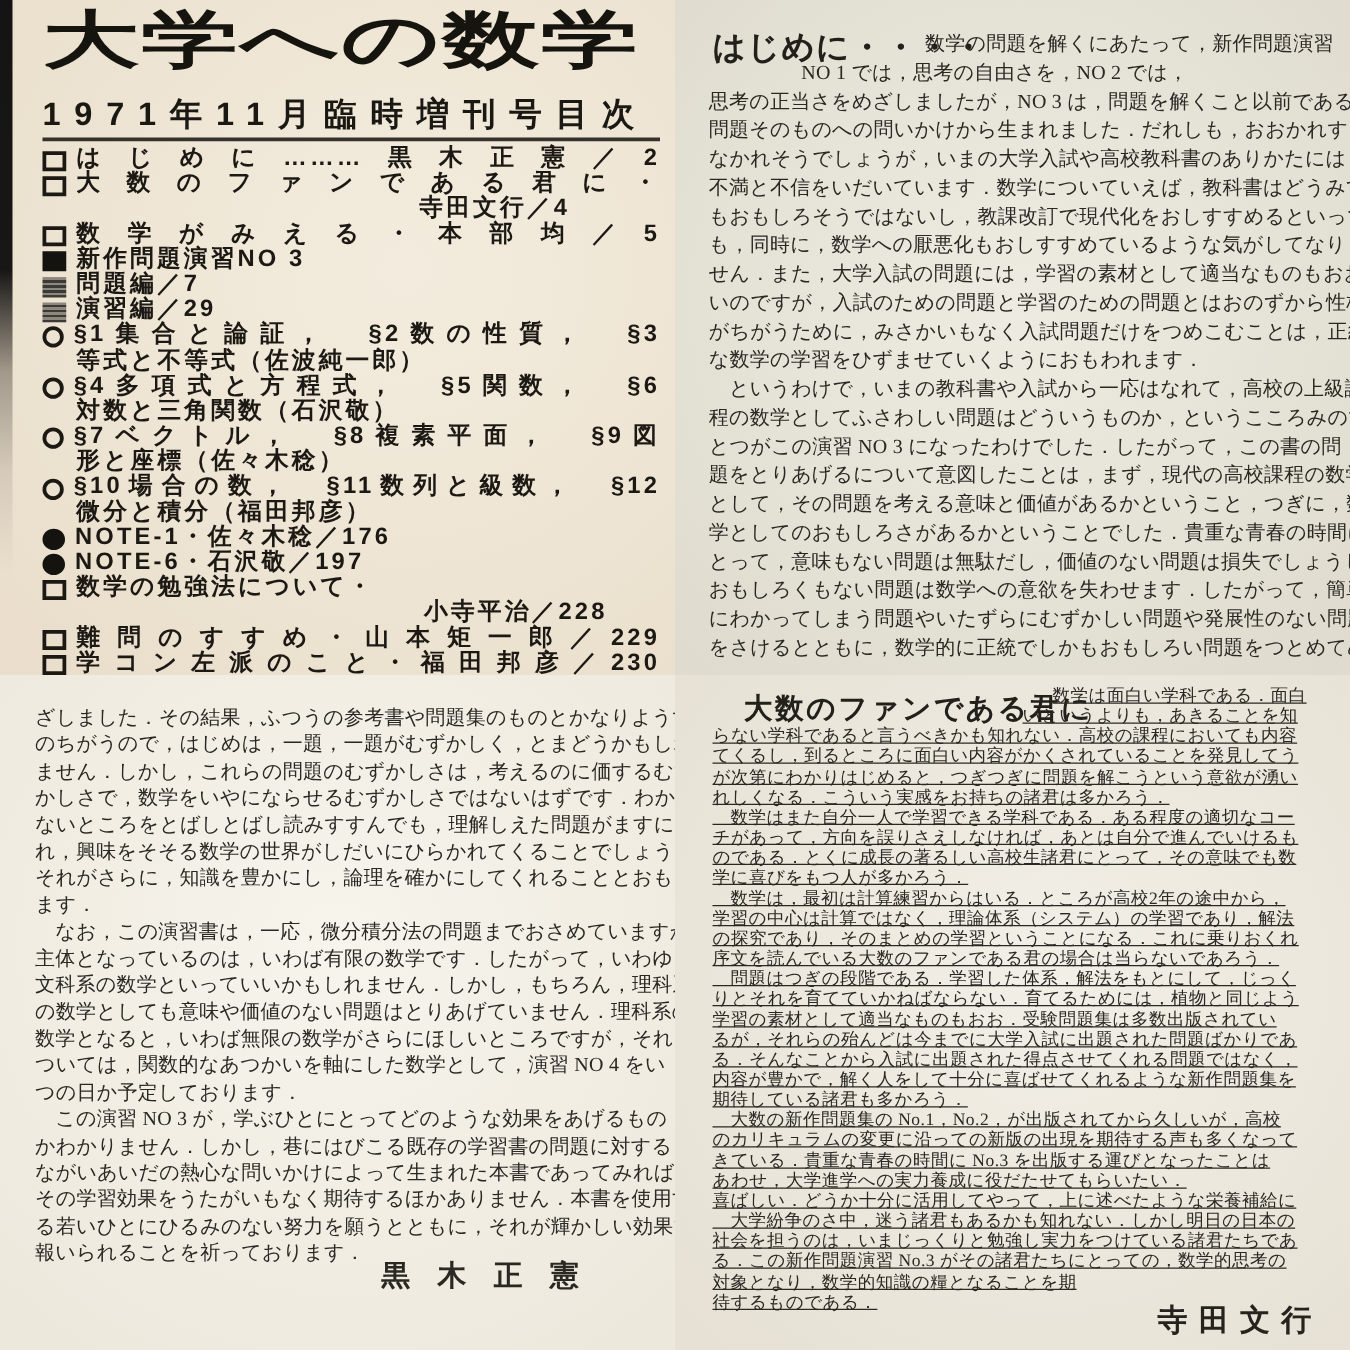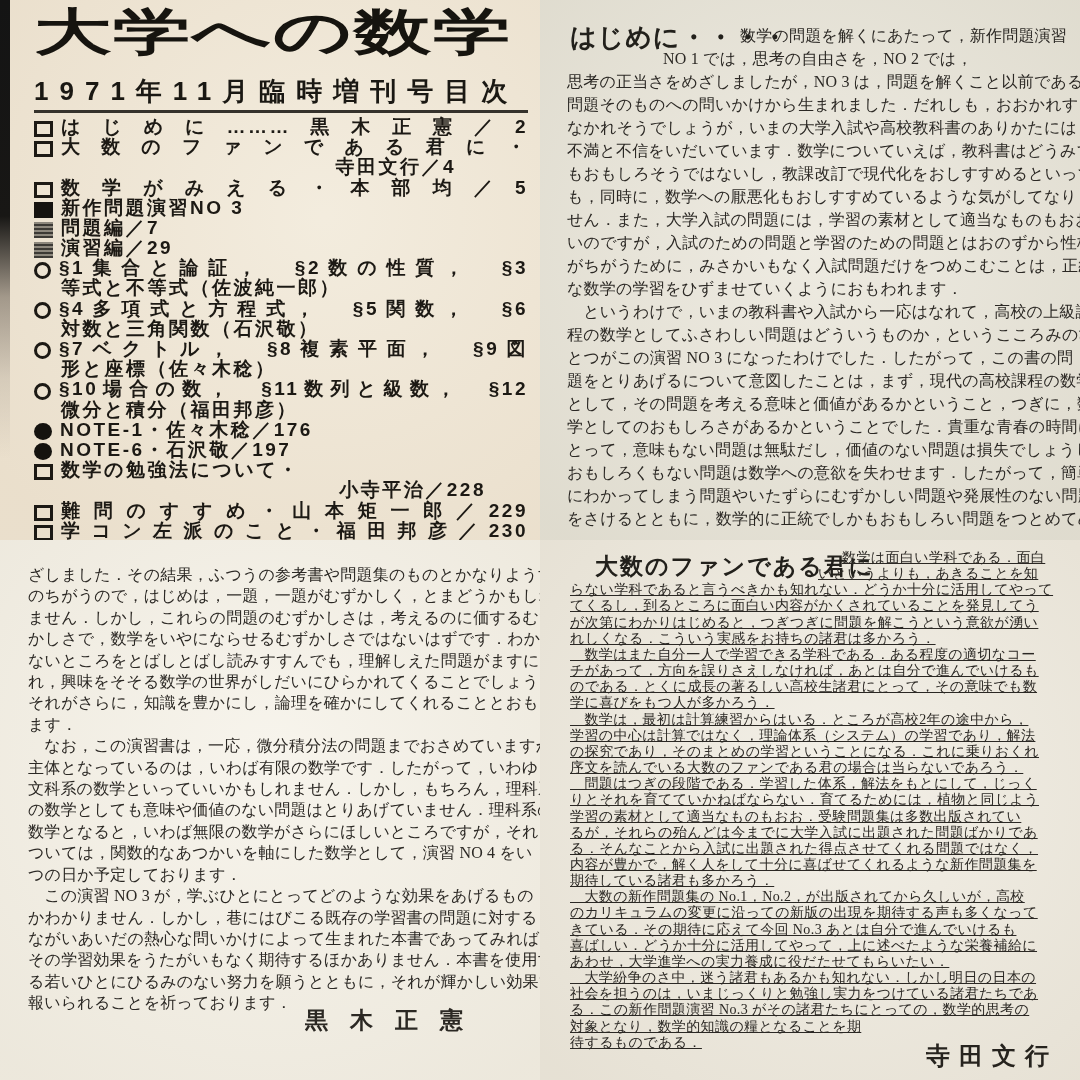--- a/index.html
+++ b/index.html
@@ -21,21 +21,21 @@
   .edge-strip { position:absolute; left:0; top:0; width:10px; height:100%;
     background:linear-gradient(180deg,#141414 0%,#181715 40%,rgba(90,80,70,.5) 55%,rgba(90,80,70,.15) 70%,rgba(0,0,0,0) 85%); }
   .toc-inner { position:absolute; left:34px; top:6px; width:494px; }
   .toc-title { font-family:"Liberation Sans","DejaVu Sans",sans-serif; font-weight:900; font-size:50px;
     line-height:52px; color:#16140f; white-space:nowrap; transform:scaleX(1.55); transform-origin:left center; letter-spacing:1px; }
   .toc-subtitle { font-family:Liberation Sans, sans-serif; font-weight:900; font-size:26px;
     line-height:30px; letter-spacing:11px; color:#1a1813; white-space:nowrap; margin-top:18px; }
   .toc-rule { border-top:3px solid #35322c; margin-top:4px; }
   .toc-rule.bottom { border-top-width:2px; margin-top:3px; width:470px; }
   .toc-list { margin-top:4px; }
-  .toc-line { display:flex; align-items:flex-end; height:20.2px; line-height:20.2px;
+  .toc-line { display:flex; align-items:center; height:20.2px; line-height:20.2px;
     font-family:"Liberation Sans","DejaVu Sans",sans-serif; font-weight:700; font-size:19px;
     letter-spacing:2.5px; color:#1c1914; white-space:nowrap; }
   .toc-line .m { flex:none; display:inline-block; margin:3px 8px 0 0; }
   .m-sq-open  { width:19px; height:16px; border:3px solid #1c1914; }
   .m-sq-fill  { width:19px; height:16px; background:#15130f; }
   .m-sq-gray  { width:19px; height:16px; background-image:repeating-linear-gradient(0deg,#3c3a35 0 2px,#8d887d 2px 4px); }
   .m-circ-open{ width:17px; height:17px; border:3px solid #1c1914; border-radius:50%; }
   .m-circ-fill{ width:18px; height:17px; background:#15130f; border-radius:50%; }
   .toc-line .t { flex:1; }
   .toc-line.fill .t { text-align:justify; text-align-last:justify; }
@@ -46,21 +46,21 @@
   
   .bline { white-space:nowrap; }
   .section-heading { position:absolute; font-family:"Liberation Sans","DejaVu Sans",sans-serif;
     font-weight:900; color:#22201b; white-space:nowrap; }
   .tr .section-heading { left:30px; top:20px; font-size:26px; letter-spacing:1px; }
   .br .section-heading { left:55px; top:11px; font-size:23px; letter-spacing:2px; }
 
   .tr .body-lines { position:absolute; left:27px; top:24px; width:503px; }
   .tr .bline { font-size:16px; line-height:23px; letter-spacing:.2px; }
   .tr .bline.lead1 { margin-left:173px; }
-  .tr .bline.lead2 { margin-left:96px; }
+  .tr .bline.lead2 { margin-left:74px; }
 
   .bl .body-lines { position:absolute; left:28px; top:24px; width:500px; }
   .bl .bline { font-size:16px; line-height:21.4px; letter-spacing:.2px; }
   .signature-kuroki { position:absolute; right:55px; top:465px; font-size:23px; font-weight:700;
     letter-spacing:22px; color:#2b2823; white-space:nowrap; }
 
   .br .body-lines { position:absolute; left:30px; top:10px; width:500px;text-decoration:underline; }
   .br .bline { font-size:14px; line-height:16.15px; letter-spacing:.4px; }
   .br .bline.lead1 { margin-left:272px; }
   .br .bline.lead2 { margin-left:248px; }
@@ -216,44 +216,44 @@
         <div class="bline">報いられることを祈っております．</div>
       </div>
     <div class="signature-kuroki">黒木正憲</div>
   </div>
 
   <div class="page br">
     <div class="section-heading">大数のファンである君に</div>
     <div class="body-lines">
         <div class="bline lead1">数学は面白い学科である．面白</div>
         <div class="bline lead2">いというよりも，あきることを知</div>
-        <div class="bline">らない学科であると言うべきかも知れない．どうか十分に活用してやって</div>
+        <div class="bline">らない学科であると言うべきかも知れない．高校の課程においても内容</div>
         <div class="bline">てくるし，到るところに面白い内容がかくされていることを発見してう</div>
         <div class="bline">が次第にわかりはじめると，つぎつぎに問題を解こうという意欲が湧い</div>
         <div class="bline">れしくなる．こういう実感をお持ちの諸君は多かろう．</div>
         <div class="bline">　数学はまた自分一人で学習できる学科である．ある程度の適切なコー</div>
         <div class="bline">チがあって，方向を誤りさえしなければ，あとは自分で進んでいけるも</div>
         <div class="bline">のである．とくに成長の著るしい高校生諸君にとって，その意味でも数</div>
         <div class="bline">学に喜びをもつ人が多かろう．</div>
         <div class="bline">　数学は，最初は計算練習からはいる．ところが高校2年の途中から，</div>
         <div class="bline">学習の中心は計算ではなく，理論体系（システム）の学習であり，解法</div>
         <div class="bline">の探究であり，そのまとめの学習ということになる．これに乗りおくれ</div>
         <div class="bline">序文を読んでいる大数のファンである君の場合は当らないであろう．</div>
         <div class="bline">　問題はつぎの段階である．学習した体系，解法をもとにして，じっく</div>
         <div class="bline">りとそれを育てていかねばならない．育てるためには，植物と同じよう</div>
         <div class="bline">学習の素材として適当なものもおお．受験問題集は多数出版されてい</div>
         <div class="bline">るが，それらの殆んどは今までに大学入試に出題された問題ばかりであ</div>
         <div class="bline">る．そんなことから入試に出題された得点させてくれる問題ではなく，</div>
         <div class="bline">内容が豊かで，解く人をして十分に喜ばせてくれるような新作問題集を</div>
         <div class="bline">期待している諸君も多かろう．</div>
         <div class="bline">　大数の新作問題集の No.1，No.2，が出版されてから久しいが，高校</div>
         <div class="bline">のカリキュラムの変更に沿っての新版の出現を期待する声も多くなって</div>
-        <div class="bline">きている．その期待に応えて今回 No.3 あとは自分で進んでいけるも</div>
+        <div class="bline">きている．貴重な青春の時間に No.3 を出版する運びとなったことは</div>
+        <div class="bline">あわせ，大学進学への実力養成に役だたせてもらいたい．</div>
         <div class="bline">喜ばしい．どうか十分に活用してやって，上に述べたような栄養補給に</div>
-        <div class="bline">あわせ，大学進学への実力養成に役だたせてもらいたい．</div>
         <div class="bline">　大学紛争のさ中，迷う諸君もあるかも知れない．しかし明日の日本の</div>
         <div class="bline">社会を担うのは，いまじっくりと勉強し実力をつけている諸君たちであ</div>
         <div class="bline">る．この新作問題演習 No.3 がその諸君たちにとっての，数学的思考の</div>
         <div class="bline">対象となり，数学的知識の糧となることを期</div>
         <div class="bline">待するものである．</div>
       </div>
     <div class="signature-terada">寺田文行</div>
   </div>
 
 </div>

